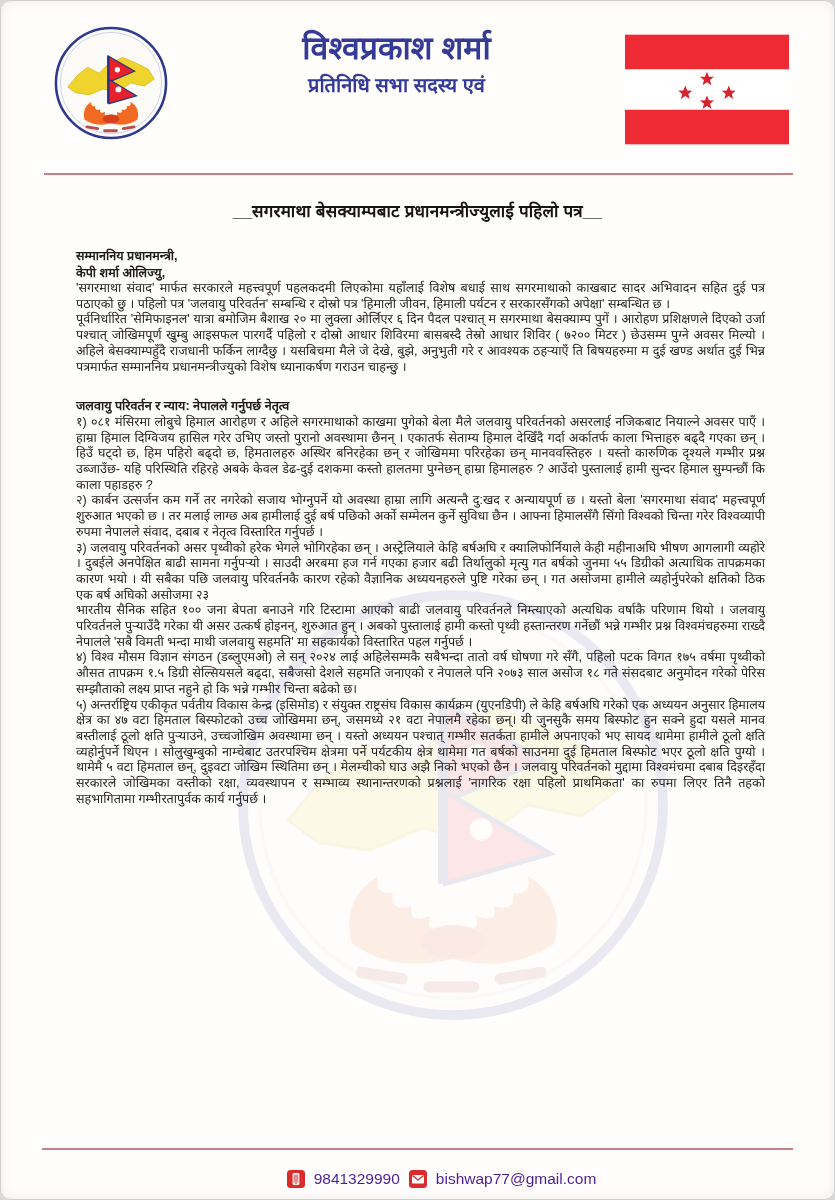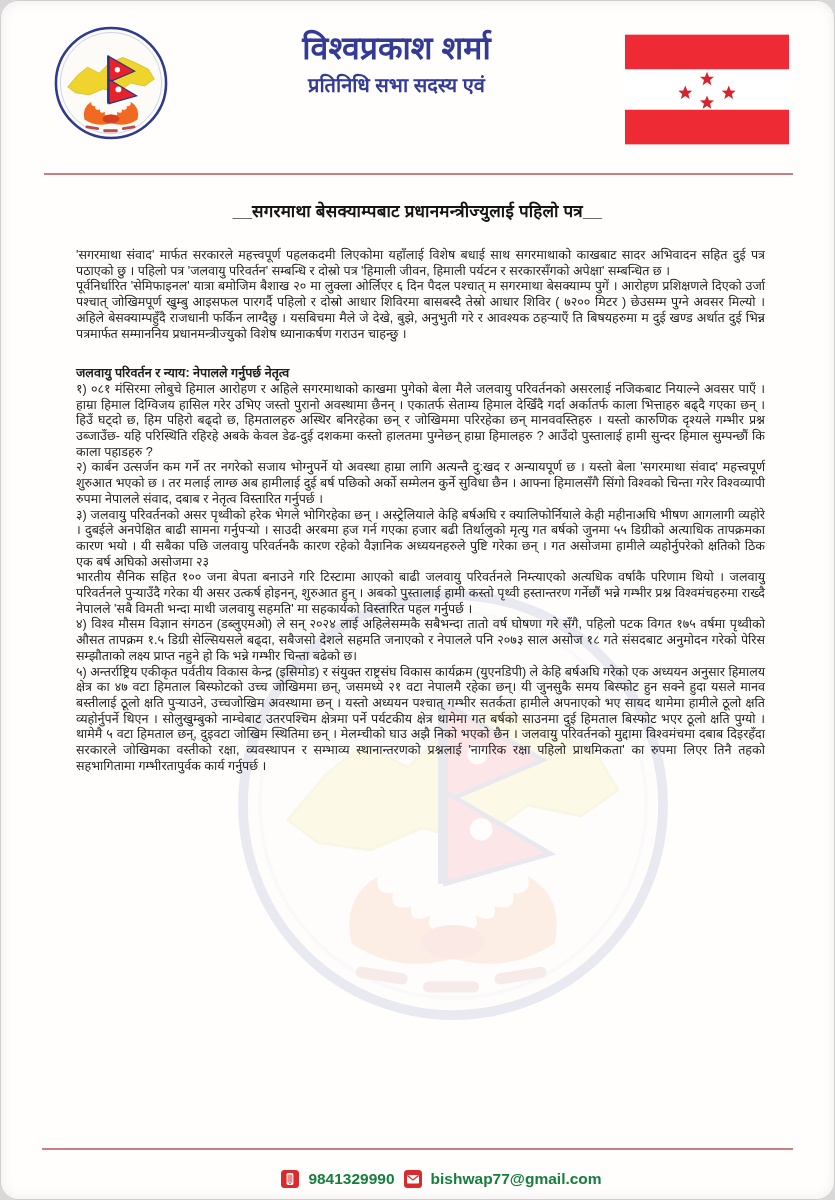--- a/index.html
+++ b/index.html
@@ -2,21 +2,21 @@
 <html><head>
 <meta charset="utf-8">
 <style>
   html,body{margin:0;padding:0;}
   body{
     width:835px;height:1200px;background:#d8d8d8;
     font-family:"Liberation Sans","DejaVu Sans",sans-serif;
   }
   .page{
     position:relative;width:835px;height:1200px;background:#fffefd;
-    border-radius:18px;overflow:hidden;
+    border-radius:10px;overflow:hidden;
     box-shadow:inset 0 0 0 1px #cfcfcf, inset 0 0 14px rgba(0,0,0,.08);
   }
   
   .hdr{
     display:flex;align-items:flex-start;justify-content:space-between;
     padding:22px 44px 0 52px;
   }
   .emblem{width:118px;height:122px;flex:0 0 auto;}
   .hdr-text{flex:1;text-align:center;margin-top:8px;color:#343b96;}
   .hdr-name{font-size:32px;font-weight:bold;line-height:1.15;}
@@ -40,21 +40,21 @@
   .watermark{
     position:absolute;left:228px;top:580px;width:450px;height:450px;
     opacity:.10;pointer-events:none;z-index:0;
   }
   .hdr,.divider,.title,.body,.foot-line,.footer{position:relative;z-index:1;}
   
   .foot-line{position:absolute;left:42px;right:42px;bottom:50px;height:2px;background:#c98085;}
   .footer{
     position:absolute;left:0;right:0;bottom:12px;
     display:flex;align-items:center;justify-content:center;gap:9px;
-    font-weight:bold;font-size:15.5px;color:#15803d;padding-left:48px;
+    font-weight:normal;font-size:15.5px;color:#4c1d95;padding-left:48px;
   }
   .cicon{width:18px;height:18px;display:block;}
 </style>
 </head>
 <body>
 
 <div class="page">
 
   <svg class="watermark" viewBox="0 0 120 120" aria-hidden="true">
     <use href="#nc-emblem"></use>
@@ -99,20 +99,24 @@
         <use href="#nc-star" x="0" y="24"></use>
       </g>
     </svg>
   </div>
 
   <div class="divider"></div>
 
   <div class="title">__सगरमाथा बेसक्याम्पबाट प्रधानमन्त्रीज्युलाई पहिलो पत्र__</div>
 
   <div class="body">
+    <div class="salutation">
+      <div>सम्माननिय प्रधानमन्त्री,</div>
+      <div>केपी शर्मा ओलिज्यु,</div>
+    </div>
 
     <div class="para">'सगरमाथा संवाद' मार्फत सरकारले महत्त्वपूर्ण पहलकदमी लिएकोमा यहाँलाई विशेष बधाई साथ सगरमाथाको काखबाट सादर अभिवादन सहित दुई पत्र पठाएको छु । पहिलो पत्र 'जलवायु परिवर्तन' सम्बन्धि र दोस्रो पत्र 'हिमाली जीवन, हिमाली पर्यटन र सरकारसँगको अपेक्षा' सम्बन्धित छ ।</div>
     <div class="para">पूर्वनिर्धारित 'सेमिफाइनल' यात्रा बमोजिम बैशाख २० मा लुक्ला ओर्लिएर ६ दिन पैदल पश्चात् म सगरमाथा बेसक्याम्प पुगें । आरोहण प्रशिक्षणले दिएको उर्जा पश्चात् जोखिमपूर्ण खुम्बु आइसफल पारगर्दै पहिलो र दोस्रो आधार शिविरमा बासबस्दै तेस्रो आधार शिविर ( ७२०० मिटर ) छेउसम्म पुग्ने अवसर मिल्यो । अहिले बेसक्याम्पहुँदै राजधानी फर्किन लाग्दैछु । यसबिचमा मैले जे देखे, बुझे, अनुभुती गरे र आवश्यक ठहऱ्याएँ ति बिषयहरुमा म दुई खण्ड अर्थात दुई भिन्न पत्रमार्फत सम्माननिय प्रधानमन्त्रीज्युको विशेष ध्यानाकर्षण गराउन चाहन्छु ।</div>
 
     <div class="sec-head">जलवायु परिवर्तन र न्याय: नेपालले गर्नुपर्छ नेतृत्व</div>
 
     <div class="para no-gap">१) ०८१ मंसिरमा लोबुचे हिमाल आरोहण र अहिले सगरमाथाको काखमा पुगेको बेला मैले जलवायु परिवर्तनको असरलाई नजिकबाट नियाल्ने अवसर पाएँ । हाम्रा हिमाल दिग्विजय हासिल गरेर उभिए जस्तो पुरानो अवस्थामा छैनन् । एकातर्फ सेताम्य हिमाल देखिँदै गर्दा अर्कातर्फ काला भित्ताहरु बढ्दै गएका छन् । हिउँ घट्दो छ, हिम पहिरो बढ्दो छ, हिमतालहरु अस्थिर बनिरहेका छन् र जोखिममा परिरहेका छन् मानववस्तिहरु । यस्तो कारुणिक दृश्यले गम्भीर प्रश्न उब्जाउँछ- यहि परिस्थिति रहिरहे अबके केवल डेढ-दुई दशकमा कस्तो हालतमा पुग्नेछन् हाम्रा हिमालहरु ? आउँदो पुस्तालाई हामी सुन्दर हिमाल सुम्पन्छौं कि काला पहाडहरु ?</div>
     <div class="para">२) कार्बन उत्सर्जन कम गर्ने तर नगरेको सजाय भोग्नुपर्ने यो अवस्था हाम्रा लागि अत्यन्तै दु:खद र अन्यायपूर्ण छ । यस्तो बेला 'सगरमाथा संवाद' महत्त्वपूर्ण शुरुआत भएको छ । तर मलाई लाग्छ अब हामीलाई दुई बर्ष पछिको अर्को सम्मेलन कुर्ने सुविधा छैन । आफ्ना हिमालसँगै सिंगो विश्वको चिन्ता गरेर विश्वव्यापी रुपमा नेपालले संवाद, दबाब र नेतृत्व विस्तारित गर्नुपर्छ ।</div>
     <div class="para">३) जलवायु परिवर्तनको असर पृथ्वीको हरेक भेगले भोगिरहेका छन् । अस्ट्रेलियाले केहि बर्षअघि र क्यालिफोर्नियाले केही महीनाअघि भीषण आगलागी व्यहोरे । दुबईले अनपेक्षित बाढी सामना गर्नुपऱ्यो । साउदी अरबमा हज गर्न गएका हजार बढी तिर्थालुको मृत्यु गत बर्षको जुनमा ५५ डिग्रीको अत्याधिक तापक्रमका कारण भयो । यी सबैका पछि जलवायु परिवर्तनकै कारण रहेको वैज्ञानिक अध्ययनहरुले पुष्टि गरेका छन् । गत असोजमा हामीले व्यहोर्नुपरेको क्षतिको ठिक एक बर्ष अघिको असोजमा २३</div>
     <div class="para no-gap">भारतीय सैनिक सहित १०० जना बेपता बनाउने गरि टिस्टामा आएको बाढी जलवायु परिवर्तनले निम्त्याएको अत्यधिक वर्षाकै परिणाम थियो । जलवायु परिवर्तनले पुऱ्याउँदै गरेका यी असर उत्कर्ष होइनन्, शुरुआत हुन् । अबको पुस्तालाई हामी कस्तो पृथ्वी हस्तान्तरण गर्नेछौं भन्ने गम्भीर प्रश्न विश्वमंचहरुमा राख्दै नेपालले 'सबै विमती भन्दा माथी जलवायु सहमति' मा सहकार्यको विस्तारित पहल गर्नुपर्छ ।</div>

